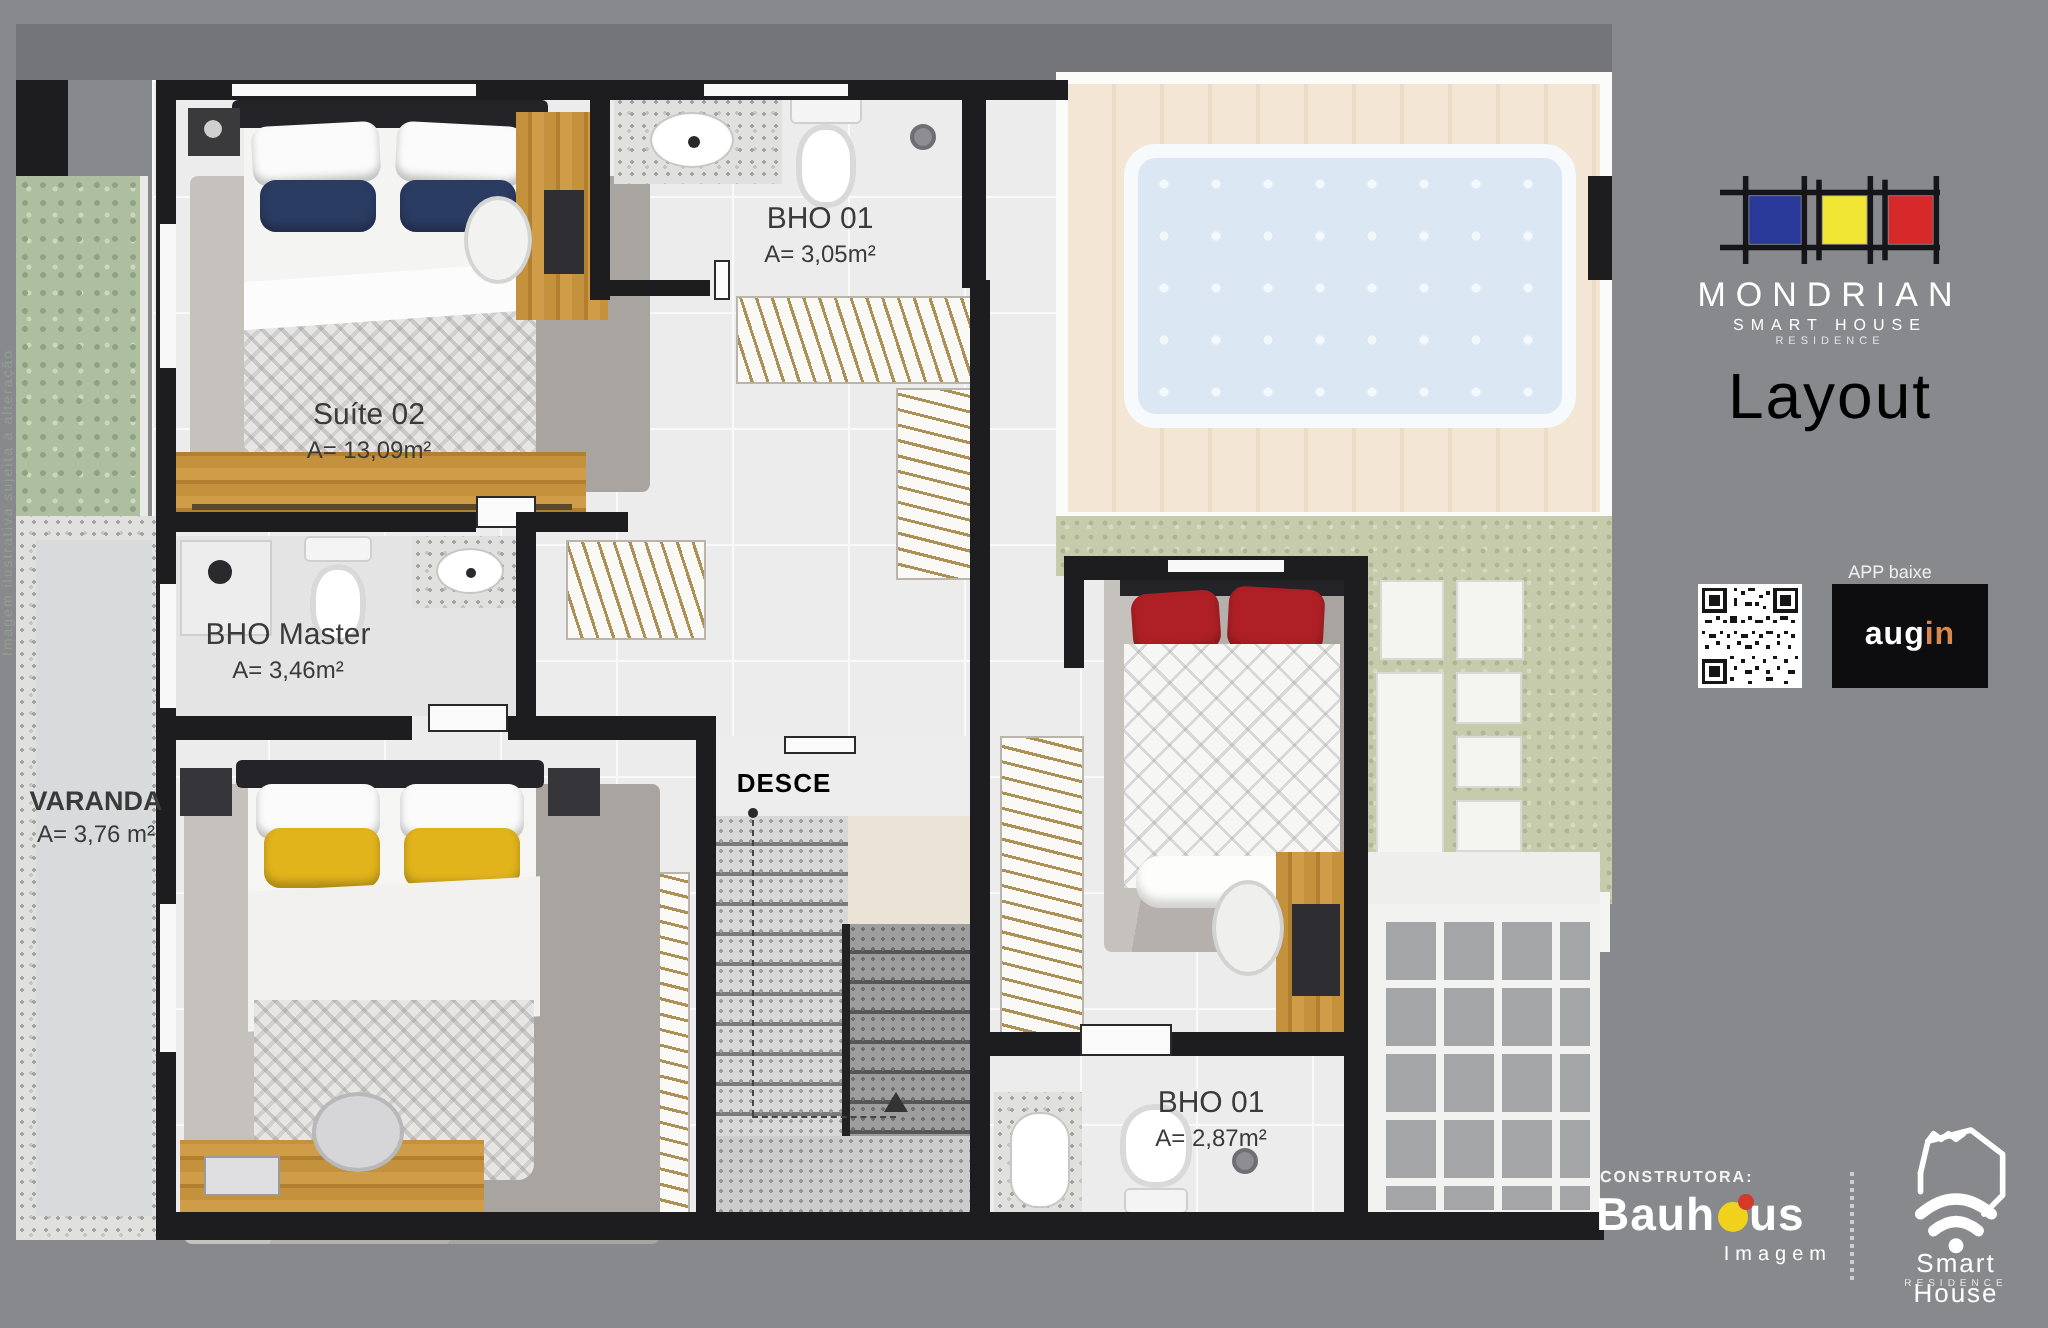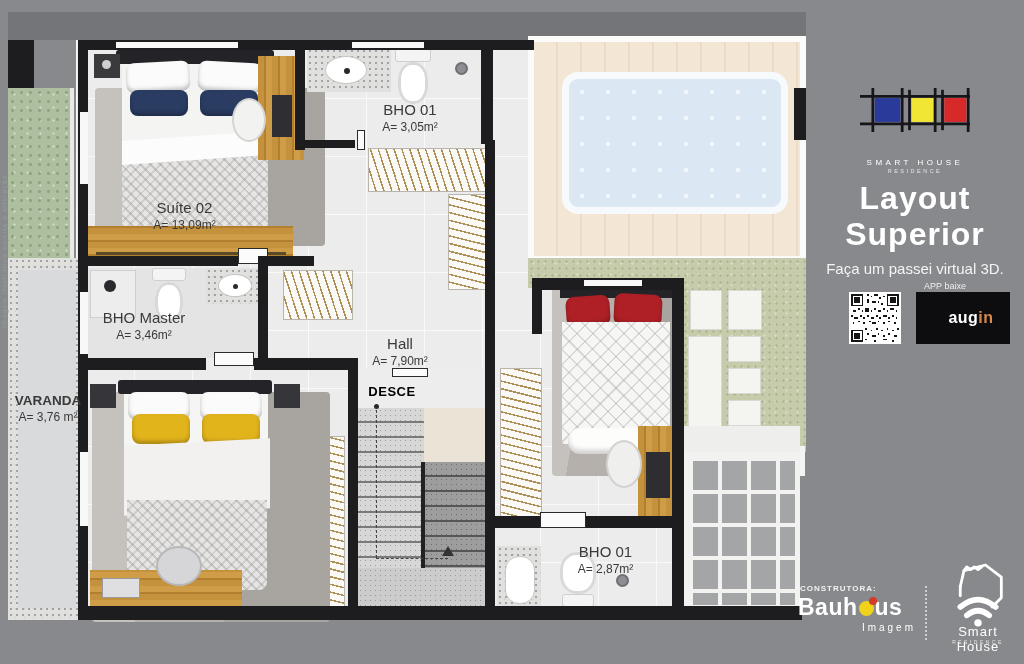--- a/index.html
+++ b/index.html
@@ -70,21 +70,21 @@
   .room-label .rname{font-size:15px;}
   .room-label .rarea{font-size:12px;}
   .stairs-label{position:absolute;font-size:13px;font-weight:bold;color:#000000;letter-spacing:.5px;text-align:center;}
   .watermark{position:absolute;left:1px;top:118px;height:210px;font-size:7px;color:#93a292;
         writing-mode:vertical-rl;transform:rotate(180deg);letter-spacing:1px;opacity:.9;}
   
   .sb{position:absolute;color:#fff;text-align:center;}
   .sb-brand{font-size:17px;letter-spacing:5px;font-weight:400;}
   .sb-tag{font-size:8px;letter-spacing:3.5px;}
   .sb-subtag{font-size:5.5px;letter-spacing:2.5px;color:#e4e4e6;}
-  .sb-title{font-size:32px;font-weight:700;letter-spacing:1px;color:#ffffff;}
+  .sb-title{font-size:32px;font-weight:400;letter-spacing:1px;color:#000000;}
   .sb-cta{font-size:15px;font-weight:300;color:#f4f4f5;}
   .sb-applabel{font-size:9px;color:#eee;text-align:center;}
   .augin{position:absolute;background:#0d0d0f;color:#fff;display:flex;align-items:center;justify-content:center;
          font-size:16px;font-weight:bold;letter-spacing:.5px;}
   .augin .org{color:#d8894b;}
   .constructor-label{font-size:8px;font-weight:bold;letter-spacing:1px;color:#f2f2f2;text-align:left;}
   .bauhaus{font-size:23px;font-weight:600;color:#fff;letter-spacing:.5px;text-align:left;}
   .a-dot{display:inline-block;width:15px;height:15px;background:#f0d21c;border-radius:50%;margin:0 1px;position:relative;top:1px;}
   .a-dot i{position:absolute;right:-3px;top:-4px;width:8px;height:8px;border-radius:50%;background:#d23a2a;}
   .bau-group{font-size:10px;letter-spacing:3px;color:#fff;text-align:right;}
@@ -246,24 +246,20 @@
     <div class="rarea">A= 13,09m²</div>
   </div>
   <div class="room-label" style="left:350px;top:100px;width:120px;">
     <div class="rname">BHO 01</div>
     <div class="rarea">A= 3,05m²</div>
   </div>
   <div class="room-label" style="left:74px;top:308px;width:140px;">
     <div class="rname">BHO Master</div>
     <div class="rarea">A= 3,46m²</div>
   </div>
-  <div class="room-label" style="left:350px;top:334px;width:100px;">
-    <div class="rname">Hall</div>
-    <div class="rarea">A= 7,90m²</div>
-  </div>
   <div class="room-label" style="left:4px;top:392px;width:88px;">
     <div class="rname" style="font-size:13.5px;font-weight:bold;">VARANDA</div>
     <div class="rarea">A= 3,76 m²</div>
   </div>
   <div class="room-label" style="left:548px;top:542px;width:115px;">
     <div class="rname">BHO 01</div>
     <div class="rarea">A= 2,87m²</div>
   </div>
   <div class="stairs-label" style="left:352px;top:384px;width:80px;">DESCE</div>
 
@@ -279,25 +275,24 @@
         <line x1="54" y1="2" x2="54" y2="46"></line>
           <line x1="82" y1="0" x2="82" y2="48"></line>
         <line x1="90" y1="2" x2="90" y2="46"></line>
           <line x1="118" y1="0" x2="118" y2="48"></line>
       </g>
       <rect x="16" y="11" width="28" height="26" fill="#2a3a9b"></rect>
       <rect x="56" y="11" width="24" height="26" fill="#f2e635"></rect>
       <rect x="92" y="11" width="24" height="26" fill="#d7282a"></rect>
     </svg>
   </div>
+  <div class="sb sb-brand" style="left:806px;top:138px;width:218px;">MONDRIAN</div>
   <div class="sb sb-tag" style="left:806px;top:158px;width:218px;">SMART HOUSE</div>
   <div class="sb sb-subtag" style="left:806px;top:168px;width:218px;">RESIDENCE</div>
   <div class="sb sb-title" style="left:806px;top:180px;width:218px;">Layout</div>
-  <div class="sb sb-title" style="left:806px;top:216px;width:218px;">Superior</div>
-  <div class="sb sb-cta" style="left:806px;top:260px;width:218px;">Faça um passei virtual 3D.</div>
 
   <div class="abs" style="left:849px;top:292px;width:52px;height:52px;background:#fff;">
     <svg viewBox="0 0 29 29" width="52" height="52" shape-rendering="crispEdges">
       <rect width="29" height="29" fill="#fff"></rect>
       <g fill="#151515">
         <rect x="1" y="1" width="7" height="7"></rect>
           <rect x="21" y="1" width="7" height="7"></rect>
           <rect x="1" y="21" width="7" height="7"></rect>
       </g>
       <g fill="#fff">
@@ -364,21 +359,21 @@
           <rect x="22" y="23" width="1" height="1"></rect>
         <rect x="25" y="24" width="2" height="1"></rect>
           <rect x="9" y="26" width="1" height="1"></rect>
           <rect x="14" y="27" width="1" height="1"></rect>
         <rect x="19" y="26" width="2" height="1"></rect>
           <rect x="24" y="27" width="1" height="1"></rect>
       </g>
     </svg>
   </div>
   <div class="sb sb-applabel" style="left:916px;top:281px;width:58px;">APP baixe</div>
-  <div class="augin" style="left:916px;top:292px;width:78px;height:52px;padding-left:16px;">
+  <div class="augin" style="left:916px;top:292px;width:78px;height:52px;">
     <span>aug</span>
       <span class="org">in</span>
   </div>
 
   <div class="abs constructor-label" style="left:800px;top:584px;width:110px;">CONSTRUTORA:</div>
   <div class="abs bauhaus" style="left:798px;top:594px;width:118px;">
     <span>Bauh</span><span class="a-dot"><i></i></span><span>us</span>
   </div>
   <div class="abs bau-group" style="left:798px;top:622px;width:118px;">Imagem</div>
   <div class="divider-dotted" style="left:925px;top:586px;height:54px;"></div>

